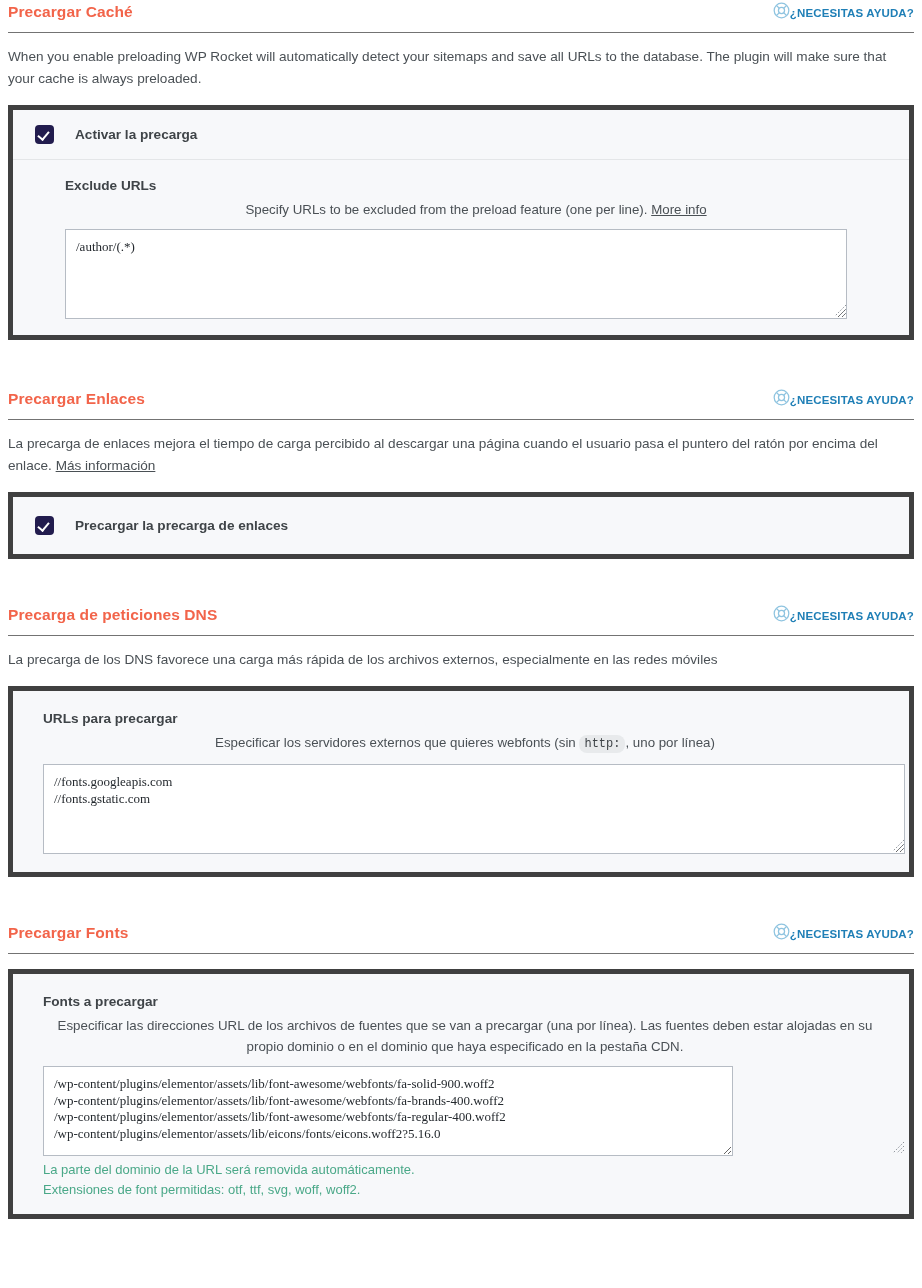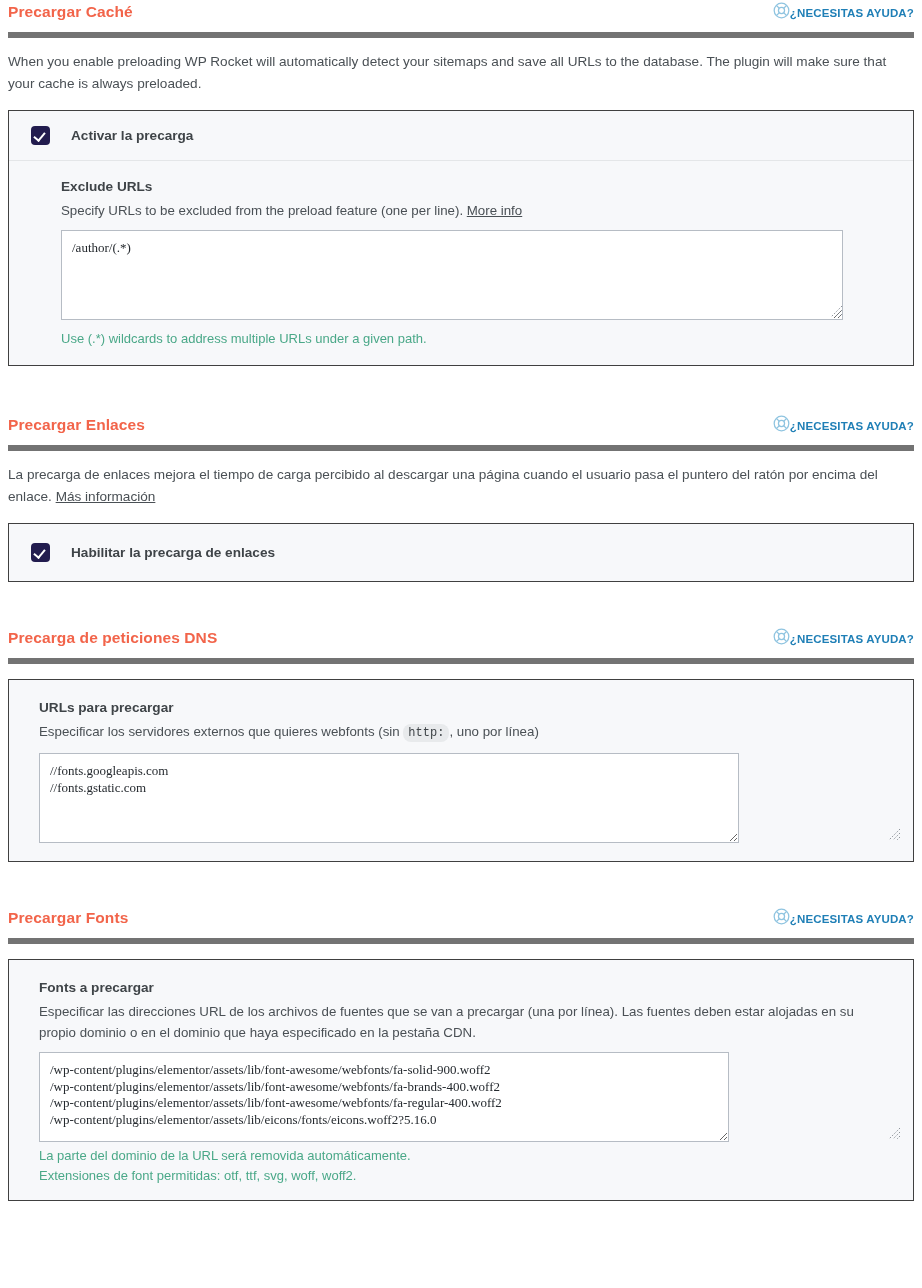--- a/index.html
+++ b/index.html
@@ -13,21 +13,21 @@
     -webkit-font-smoothing: antialiased;
   }
   .page { width: 922px; padding: 0 8px; }
 
   
   .sec-head {
     display: flex;
     align-items: flex-start;
     justify-content: space-between;
     padding: 0 0 9px 0;
-    border-bottom: 6px solid #737373;
+    border-bottom: 1px solid #737373;
   }
   .sec-title {
     font-size: 15.5px;
     font-weight: bold;
     color: #f2644a;
     letter-spacing: .1px;
     line-height: 20px;
     margin: 0;
     padding-top: 2px;
   }
@@ -56,21 +56,21 @@
   }
   .sec-desc a, .inline-link {
     color: #4a5055;
     text-decoration: underline;
   }
 
   
   .panel {
     margin-top: 15px;
     background: #f7f8fa;
-    border: 1px solid #404040;
+    border: 5px solid #404040;
   }
   .panel-row {
     display: flex;
     align-items: center;
     padding: 15px 22px 15px 22px;
   }
   .panel-row.bordered { border-bottom: 1px solid #e4e6e8; }
   .panel-body { padding: 18px 22px 16px 52px; }
   .panel-body.tight { padding: 20px 22px 4px 30px; }
 
@@ -105,20 +105,21 @@
     font-size: 13.6px;
     font-weight: bold;
     color: #3f4448;
     margin: 0 0 6px 0;
   }
   .field-desc {
     font-size: 13.3px;
     line-height: 21px;
     color: #4a5055;
     margin: 0 0 9px 0;
+    text-align: center;
   }
   code.inline-code {
     font-family: "Liberation Mono", monospace;
     font-size: 12px;
     background: #e8eaec;
     color: #3f4448;
     padding: 2px 5px;
     border-radius: 8px;
   }
   .ta {
@@ -185,21 +186,20 @@
           <span>Specify URLs to be excluded from the preload feature (one per line). </span><a class="inline-link" href="#">More info</a>
         </div>
         <div class="ta-wrap">
           <textarea class="ta" rows="5" style="height: 90px; width: 782px;">/author/(.*)</textarea>
           <span class="ta-handle" style="left:768px">
             <svg width="14" height="14" viewBox="0 0 14 14">
                 <path d="M13 6L6 13M13 10L10 13M13 2L2 13" stroke="#8d939a" stroke-width="1" stroke-dasharray="1.6 1.6"></path>
               </svg>
           </span>
         </div>
-        <p class="helper">Use (.*) wildcards to address multiple URLs under a given path.</p>
       </div>
     </div>
   </div>
 
   <div class="spacer-lg"></div>
 
   <div>
     <div class="sec-head">
       <h2 class="sec-title">Precargar Enlaces</h2>
       <a class="help" href="#">
@@ -213,50 +213,51 @@
         <span class="help-label">¿NECESITAS AYUDA?</span>
       </a>
     </div>
     <p class="sec-desc">
       <span>La precarga de enlaces mejora el tiempo de carga percibido al descargar una página cuando el usuario pasa el puntero del ratón por encima del enlace. </span><a class="inline-link" href="#">Más información</a>
     </p>
 
     <div class="panel">
       <div class="panel-row" style="padding-top:19px;padding-bottom:19px">
         <span class="cb"></span>
-        <span class="cb-label">Habilitar la precarga de enlaces</span>
+        <span class="cb-label">Precargar la precarga de enlaces</span>
       </div>
     </div>
   </div>
 
   <div class="spacer-md"></div>
 
   <div>
     <div class="sec-head">
       <h2 class="sec-title">Precarga de peticiones DNS</h2>
       <a class="help" href="#">
         <span class="buoy">
           <svg width="17" height="17" viewBox="0 0 20 20" fill="none">
             <circle cx="10" cy="10" r="8.6" stroke="#8fc4e0" stroke-width="1.5"></circle>
             <circle cx="10" cy="10" r="3.6" stroke="#8fc4e0" stroke-width="1.5"></circle>
             <path d="M4.1 4.1L7.5 7.5M15.9 4.1L12.5 7.5M4.1 15.9L7.5 12.5M15.9 15.9L12.5 12.5" stroke="#8fc4e0" stroke-width="1.5"></path>
           </svg>
         </span>
         <span class="help-label">¿NECESITAS AYUDA?</span>
       </a>
     </div>
+    <p class="sec-desc">La precarga de los DNS favorece una carga más rápida de los archivos externos, especialmente en las redes móviles</p>
 
     <div class="panel">
       <div class="panel-body tight">
         <div class="field-label">URLs para precargar</div>
         <div class="field-desc">
           <span>Especificar los servidores externos que quieres webfonts (sin </span><code class="inline-code">http:</code><span>, uno por línea)</span>
         </div>
         <div class="ta-wrap">
-          <textarea class="ta" rows="5" style="height: 90px; width: 700px;">//fonts.googleapis.com
+          <textarea class="ta" rows="5" style="height: 90px; width: 862px;">//fonts.googleapis.com
 //fonts.gstatic.com</textarea>
           <span class="ta-handle" style="left:848px">
             <svg width="14" height="14" viewBox="0 0 14 14">
                 <path d="M13 6L6 13M13 10L10 13M13 2L2 13" stroke="#8d939a" stroke-width="1" stroke-dasharray="1.6 1.6"></path>
               </svg>
           </span>
         </div>
       </div>
       <div style="height:14px"></div>
     </div>

